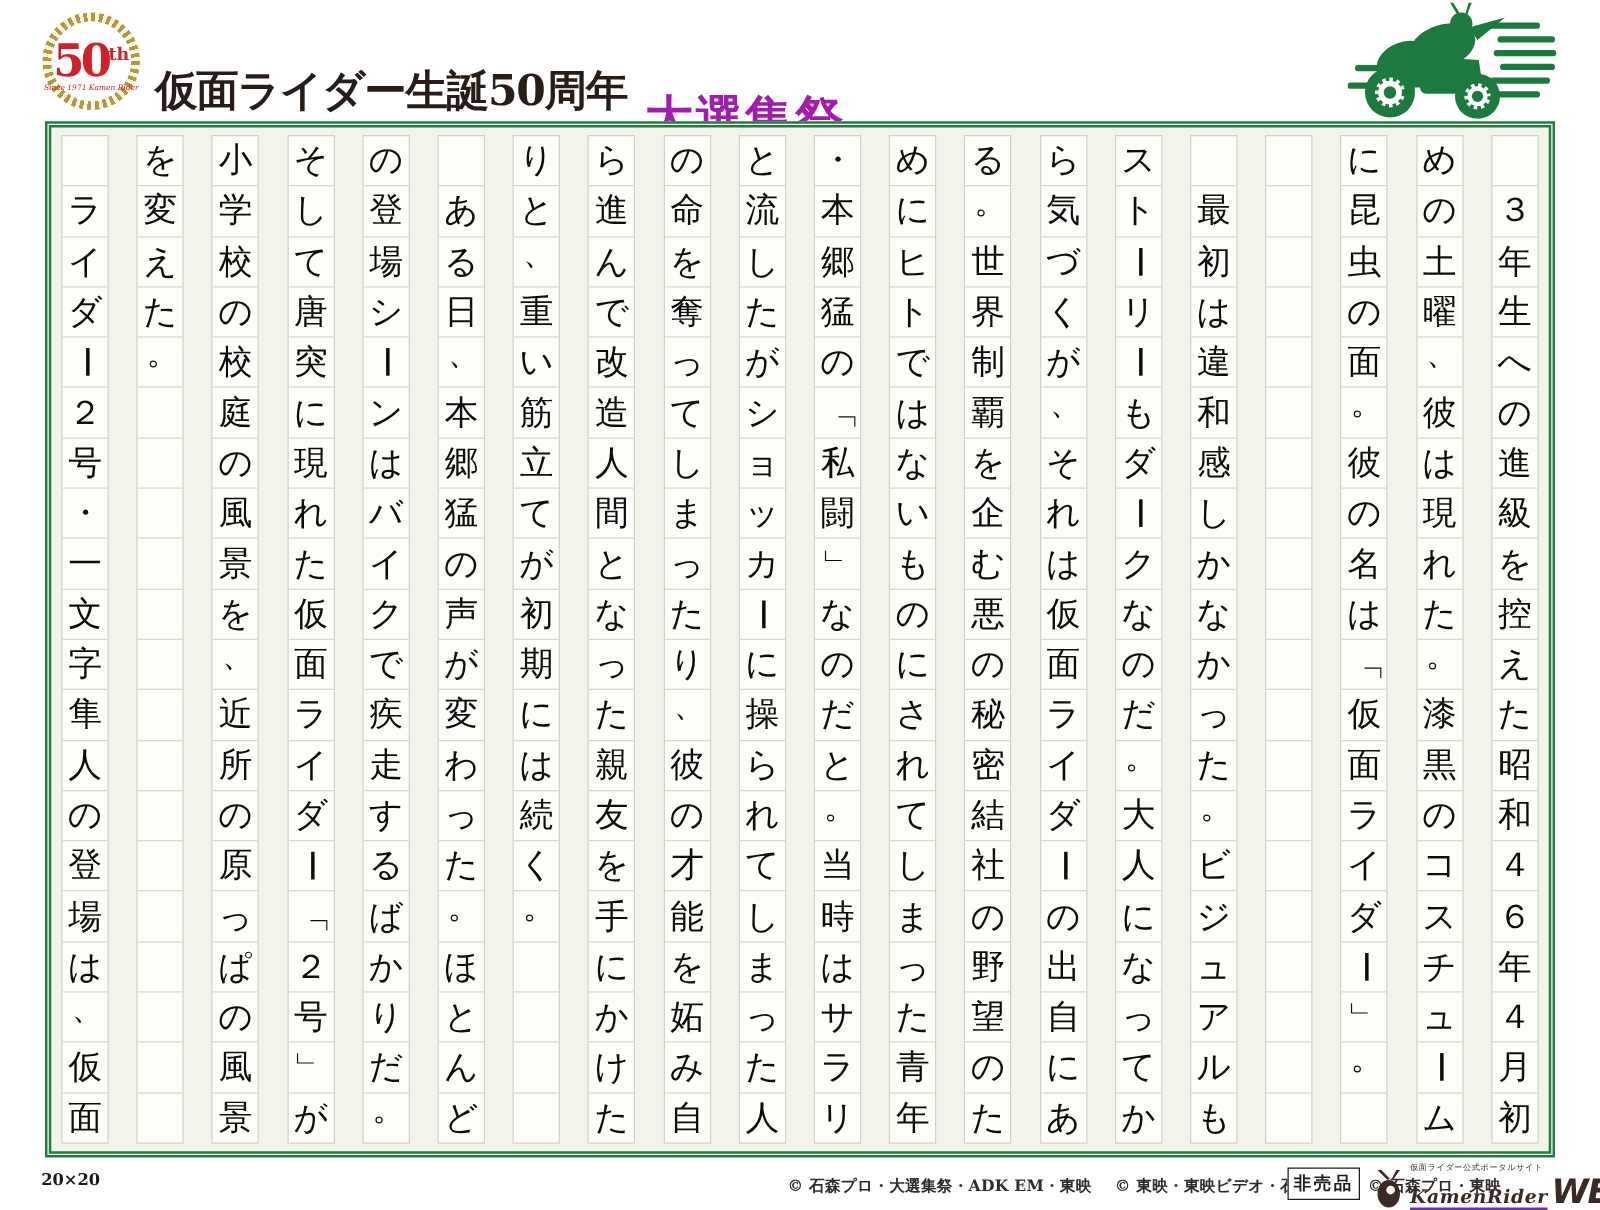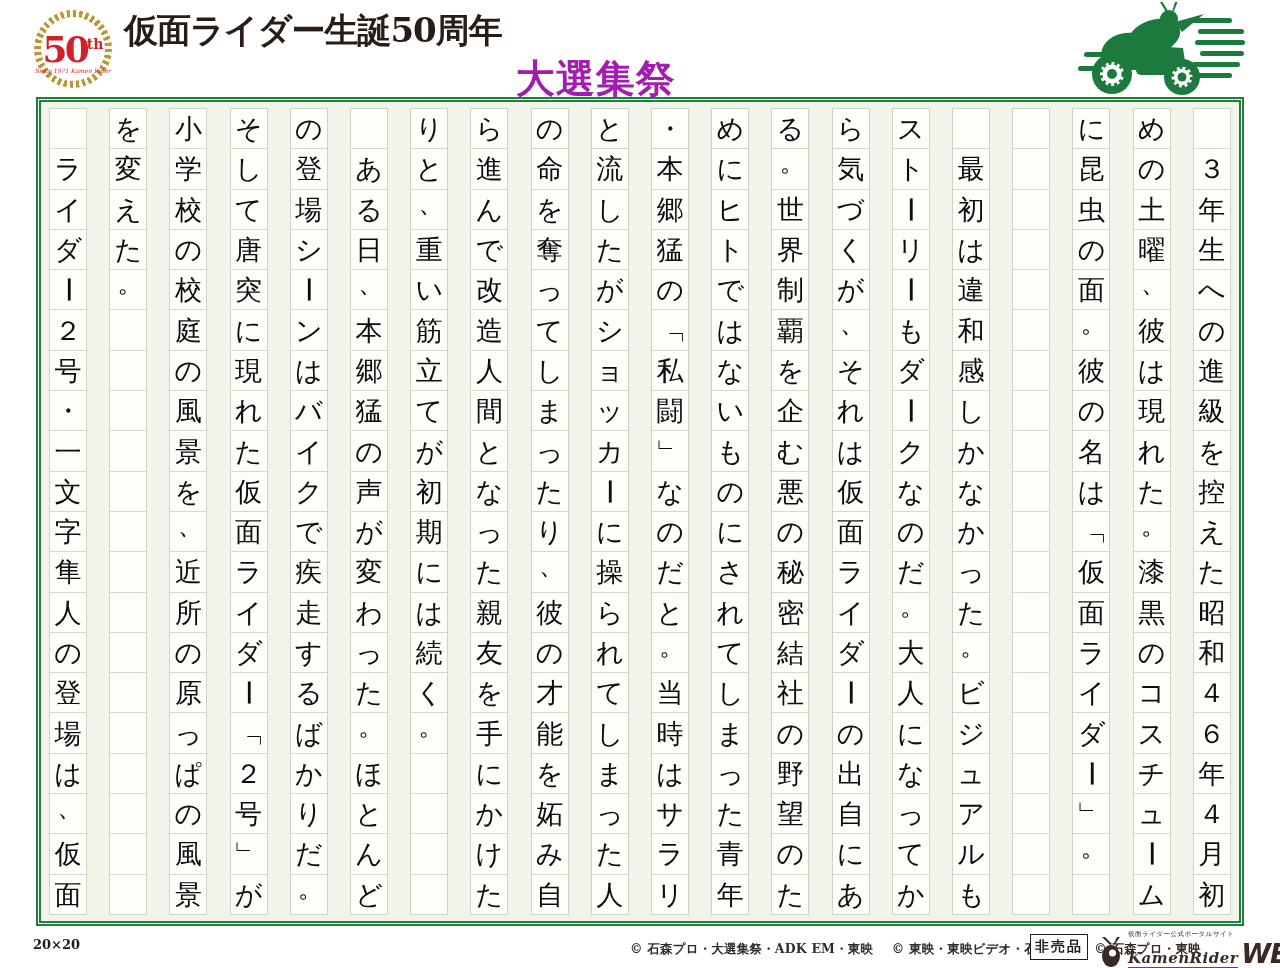--- a/index.html
+++ b/index.html
@@ -10,21 +10,21 @@
   
   .header { position:absolute; top:0; left:0; width:1280px; height:97px; }
   .badge50 { position:absolute; left:28px; top:8px; width:88px; height:84px; }
   .badge-ring { position:absolute; left:6px; top:2px; width:78px; height:78px; border-radius:50%;
     background:repeating-conic-gradient(#b5973f 0deg 5deg, #fdf6e2 5deg 10deg); }
   .badge-core { position:absolute; left:13px; top:9px; width:64px; height:64px; border-radius:50%;
     background:#fff; display:flex; align-items:center; justify-content:center; flex-direction:column; }
   .badge-num { color:#cf2127; font-weight:bold; font-size:36px; line-height:38px; letter-spacing:-3px; }
   .badge-th { font-size:14px; vertical-align:super; letter-spacing:0; }
   .badge-tiny { color:#cf2127; font-size:6px; line-height:6px; white-space:nowrap; font-style:italic; }
-  .title-wrap { position:absolute; left:124px; top:8px; display:flex; align-items:flex-start; gap:14px; }
+  .title-wrap { position:absolute; left:124px; top:24px; display:flex; align-items:center; gap:14px; }
   .title-black { color:#271c16; font-size:34px; font-weight:bold; letter-spacing:-1px; }
   .title-orange { color:#a21caf; font-size:39px; font-weight:bold; letter-spacing:1px;margin-top:44px; }
   .moto { position:absolute; right:34px; top:2px; }
 
   
   .sheet { position:absolute; left:36px; top:97px; width:1208px; height:829px;
     border:2px solid #217c3e; background:#fff; padding:1px; }
   .sheet-inner { width:100%; height:100%; border:2px solid #217c3e; background:#f2f3ea; padding:6px 8px; }
   .grid { display:flex; flex-direction:row-reverse; justify-content:space-between; height:100%; }
   .ms-col { width:38px; background:#fdfdf9; border:1px solid #c9d5c5; display:flex; flex-direction:column; }

